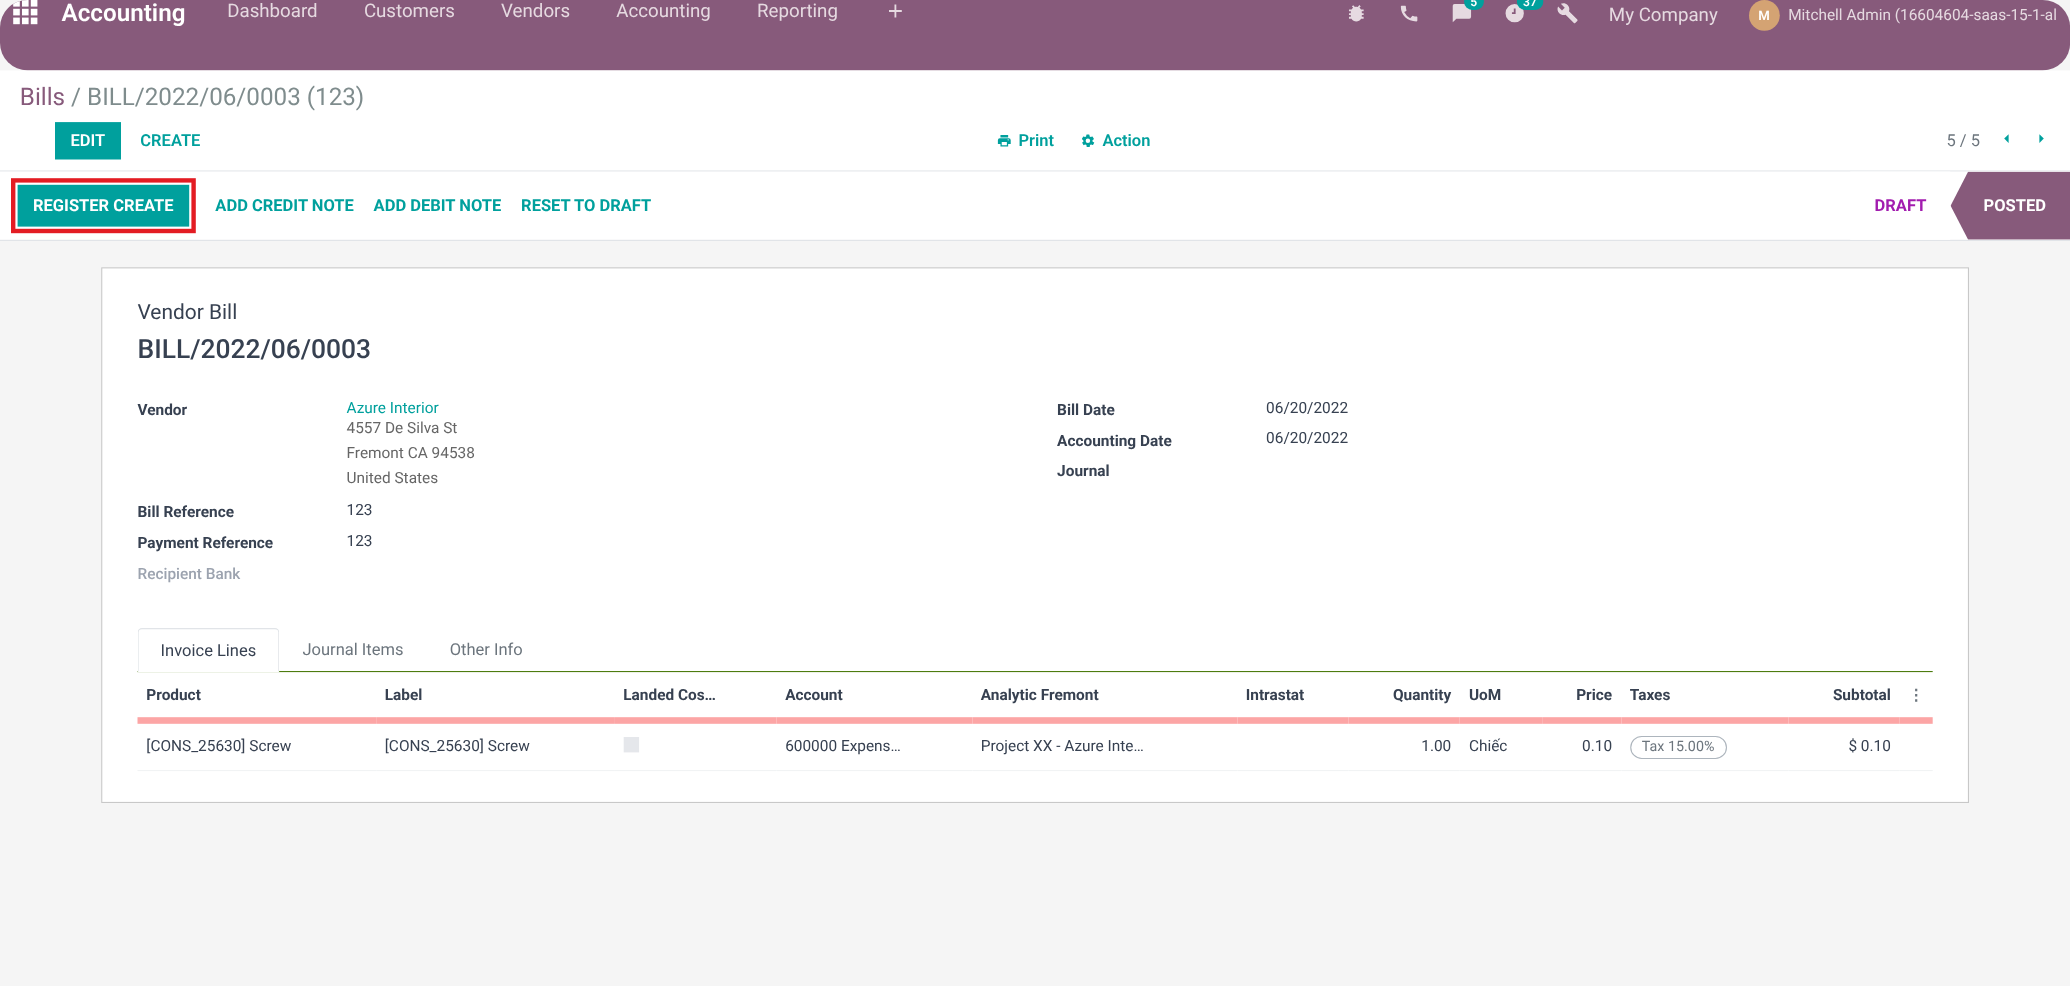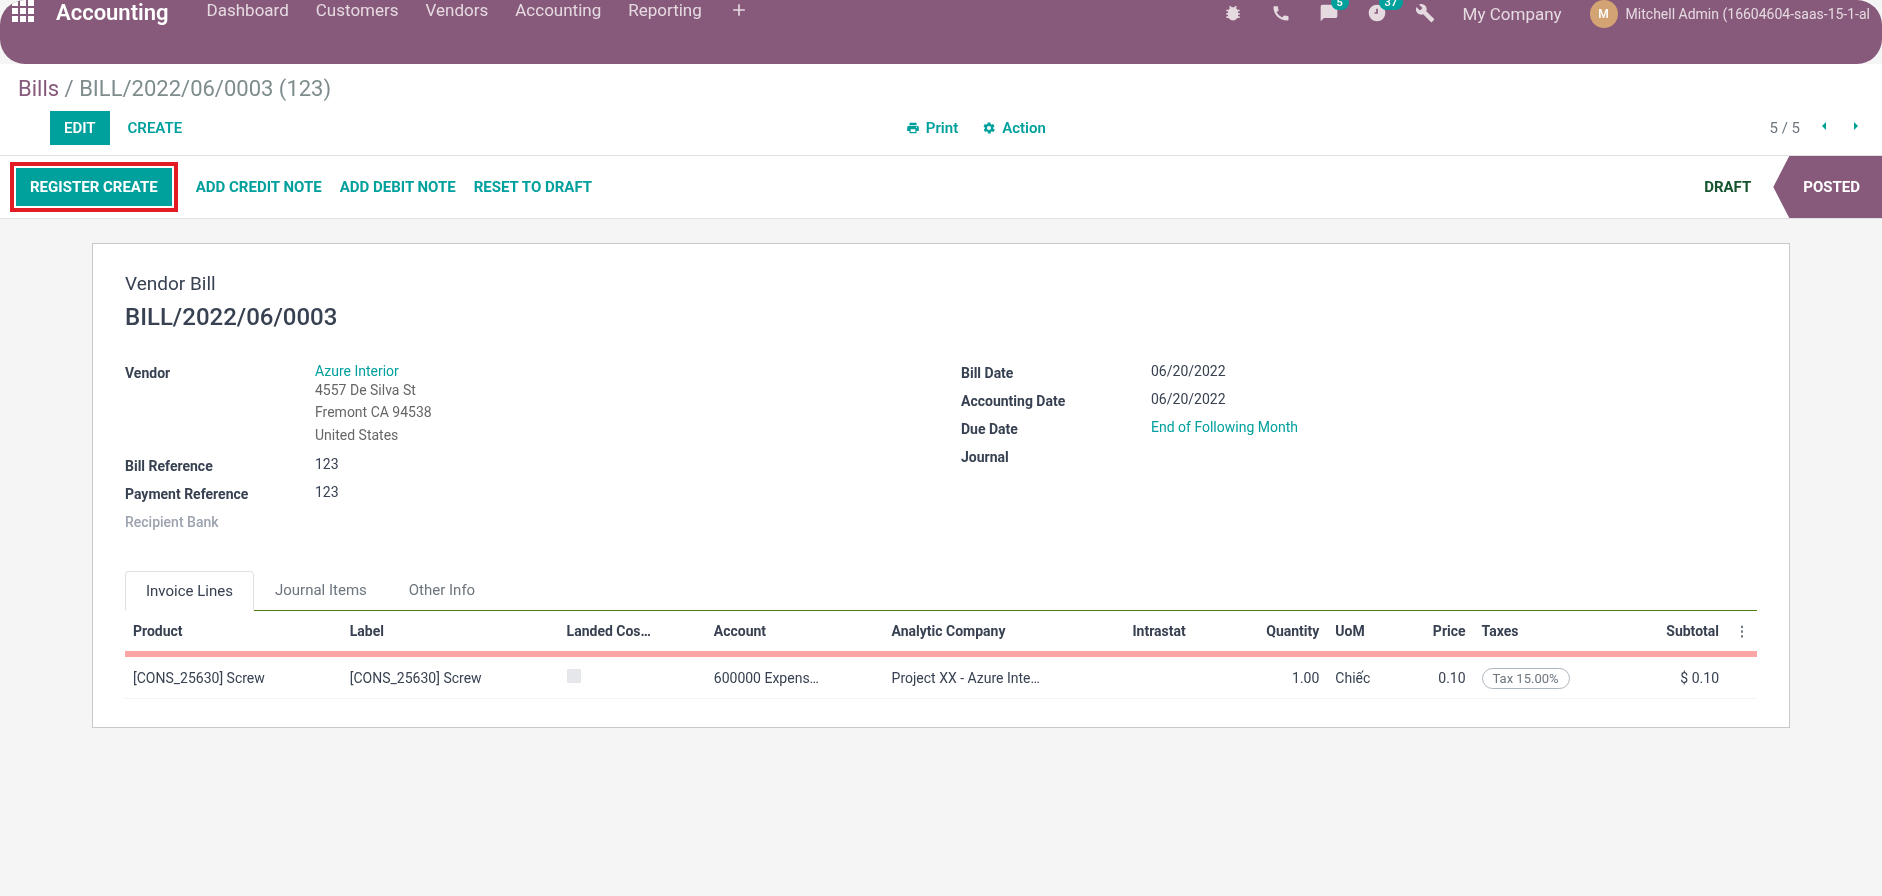--- a/index.html
+++ b/index.html
@@ -3,21 +3,21 @@
 <meta charset="utf-8">
 <style>
 * { margin: 0; padding: 0; box-sizing: border-box; font-family: -apple-system, BlinkMacSystemFont, "Segoe UI", Roboto, "Helvetica Neue", Arial, sans-serif; }
 body { background: #f5f5f5; font-size: 14px; color: #374151; width: 1882px; }
 
 
 .topnav { background: #875a7b; height: 64px; display: flex; align-items: flex-start; color: #fff; padding: 0 12px; gap: 8px; overflow: hidden; white-space: nowrap; border-radius: 25px; }
 .apps-icon { width: 22px; height: 22px; display: grid; grid-template-columns: repeat(3,1fr); grid-template-rows: repeat(3,1fr); gap: 2px; margin-right: 14px; }
 .apps-icon span { background: #fff; }
 .brand { font-size: 22px; font-weight: 600; margin-right: 30px; }
-.nav-items { display: flex; gap: 27px; }
+.nav-items { display: flex; gap: 42px; }
 .nav-item { color: #e6dae1; font-size: 17px; cursor: pointer; }
 .nav-icons { margin-left: auto; display: flex; align-items: center; gap: 28px; }
 .nav-icon { color: #e6dae1; position: relative; cursor: pointer; }
 .nav-icon svg { width: 20px; height: 20px; fill: currentColor; }
 .badge { position: absolute; top: -8px; left: 12px; background: #00a09d; color: #fff; border-radius: 10px; font-size: 11px; padding: 1px 6px; font-weight: 600; }
 .company { color: #e6dae1; font-size: 17px; }
 .user-area { display: flex; align-items: center; gap: 8px; color: #e6dae1; }
 .avatar { width: 28px; height: 28px; border-radius: 50%; background: #d4a373; display:flex; align-items:center; justify-content:center; font-size:12px; font-weight:600; color:#fff; }
 
 
@@ -38,21 +38,21 @@
 
 
 .statusbar-row { display: flex; align-items: stretch; border-bottom: 1px solid #dee2e6; background:#fff; }
 .status-buttons { display: flex; align-items: center; gap: 18px; padding: 6px 10px; }
 .highlight-box { border: 4px solid #e31c23; padding: 2px; }
 .btn-reg { background: #00a09d; color: #fff; border: none; padding: 10px 14px; font-size: 15px; font-weight: 700; cursor: pointer; }
 .btn-sec { color: #00a09d; background: none; border: none; font-size: 15px; font-weight: 700; cursor: pointer; }
 
 .statusbar { margin-left: auto; display: flex; align-items: stretch; }
 .status-step { display: flex; align-items: center; padding: 0 22px; font-weight: 700; font-size: 15px; position: relative; }
-.status-draft { color: #14532d; background:#fff; }
+.status-draft { color: #a21caf; background:#fff; }
 .status-posted { background: #875a7b; color: #fff; clip-path: polygon(16px 0, 100% 0, 100% 100%, 16px 100%, 0 50%); padding-left: 30px; }
 
 
 .content { padding: 24px 92px; }
 .card { background: #fff; border: 1px solid #c8c8c8; padding: 28px 32px; }
 .doc-sub { font-size: 19px; color: #374151; margin-bottom: 8px; }
 .doc-title { font-size: 24px; color: #374151; font-weight: 500; margin-bottom: 32px; }
 
 .form-grid { display: flex; gap: 40px; margin-bottom: 30px; }
 .form-col { flex: 1; }
@@ -217,43 +217,39 @@
       <div class="form-col">
         <div class="form-row">
           <div class="form-label">Bill Date</div>
           <div class="form-value">06/20/2022</div>
         </div>
         <div class="form-row">
           <div class="form-label">Accounting Date</div>
           <div class="form-value">06/20/2022</div>
         </div>
         <div class="form-row">
-          <div class="form-label">Due Date</div>
-          <div class="form-value"><a href="#">End of Following Month</a></div>
-        </div>
-        <div class="form-row">
           <div class="form-label">Journal</div>
         </div>
       </div>
     </div>
 
     <div class="tabs">
       <div class="tab active">Invoice Lines</div>
       <div class="tab">Journal Items</div>
       <div class="tab">Other Info</div>
     </div>
 
     <table class="table">
       <thead>
         <tr>
           <th>Product</th>
           <th>Label</th>
           <th>Landed Cos…</th>
           <th>Account</th>
-          <th>Analytic Company</th>
+          <th>Analytic Fremont</th>
           <th>Intrastat</th>
           <th class="text-right">Quantity</th>
           <th>UoM</th>
           <th class="text-right">Price</th>
           <th>Taxes</th>
           <th class="text-right">Subtotal</th>
           <th style="width:24px;"><span class="more-dots">⋮</span></th>
         </tr>
       </thead>
       <tbody>

